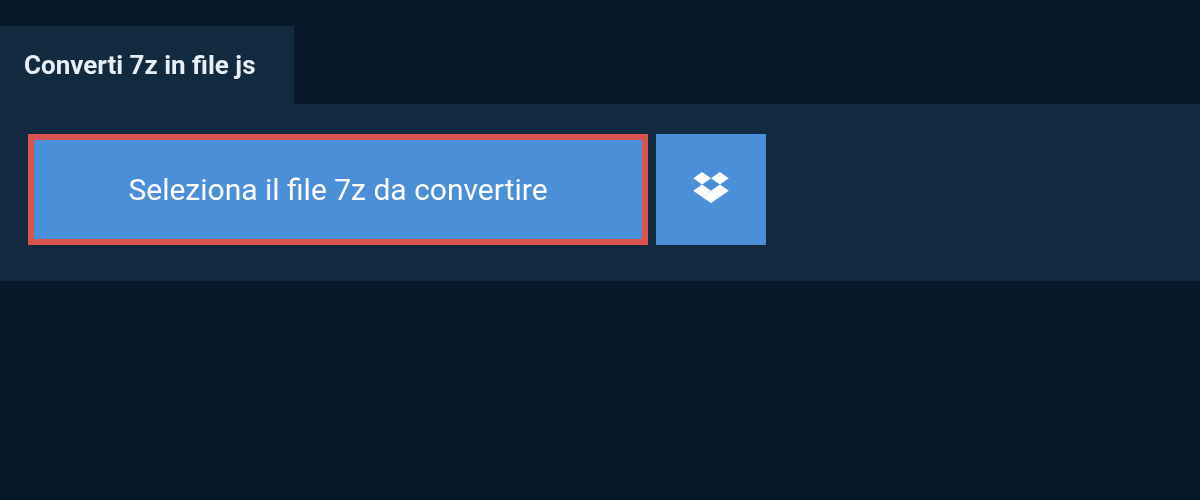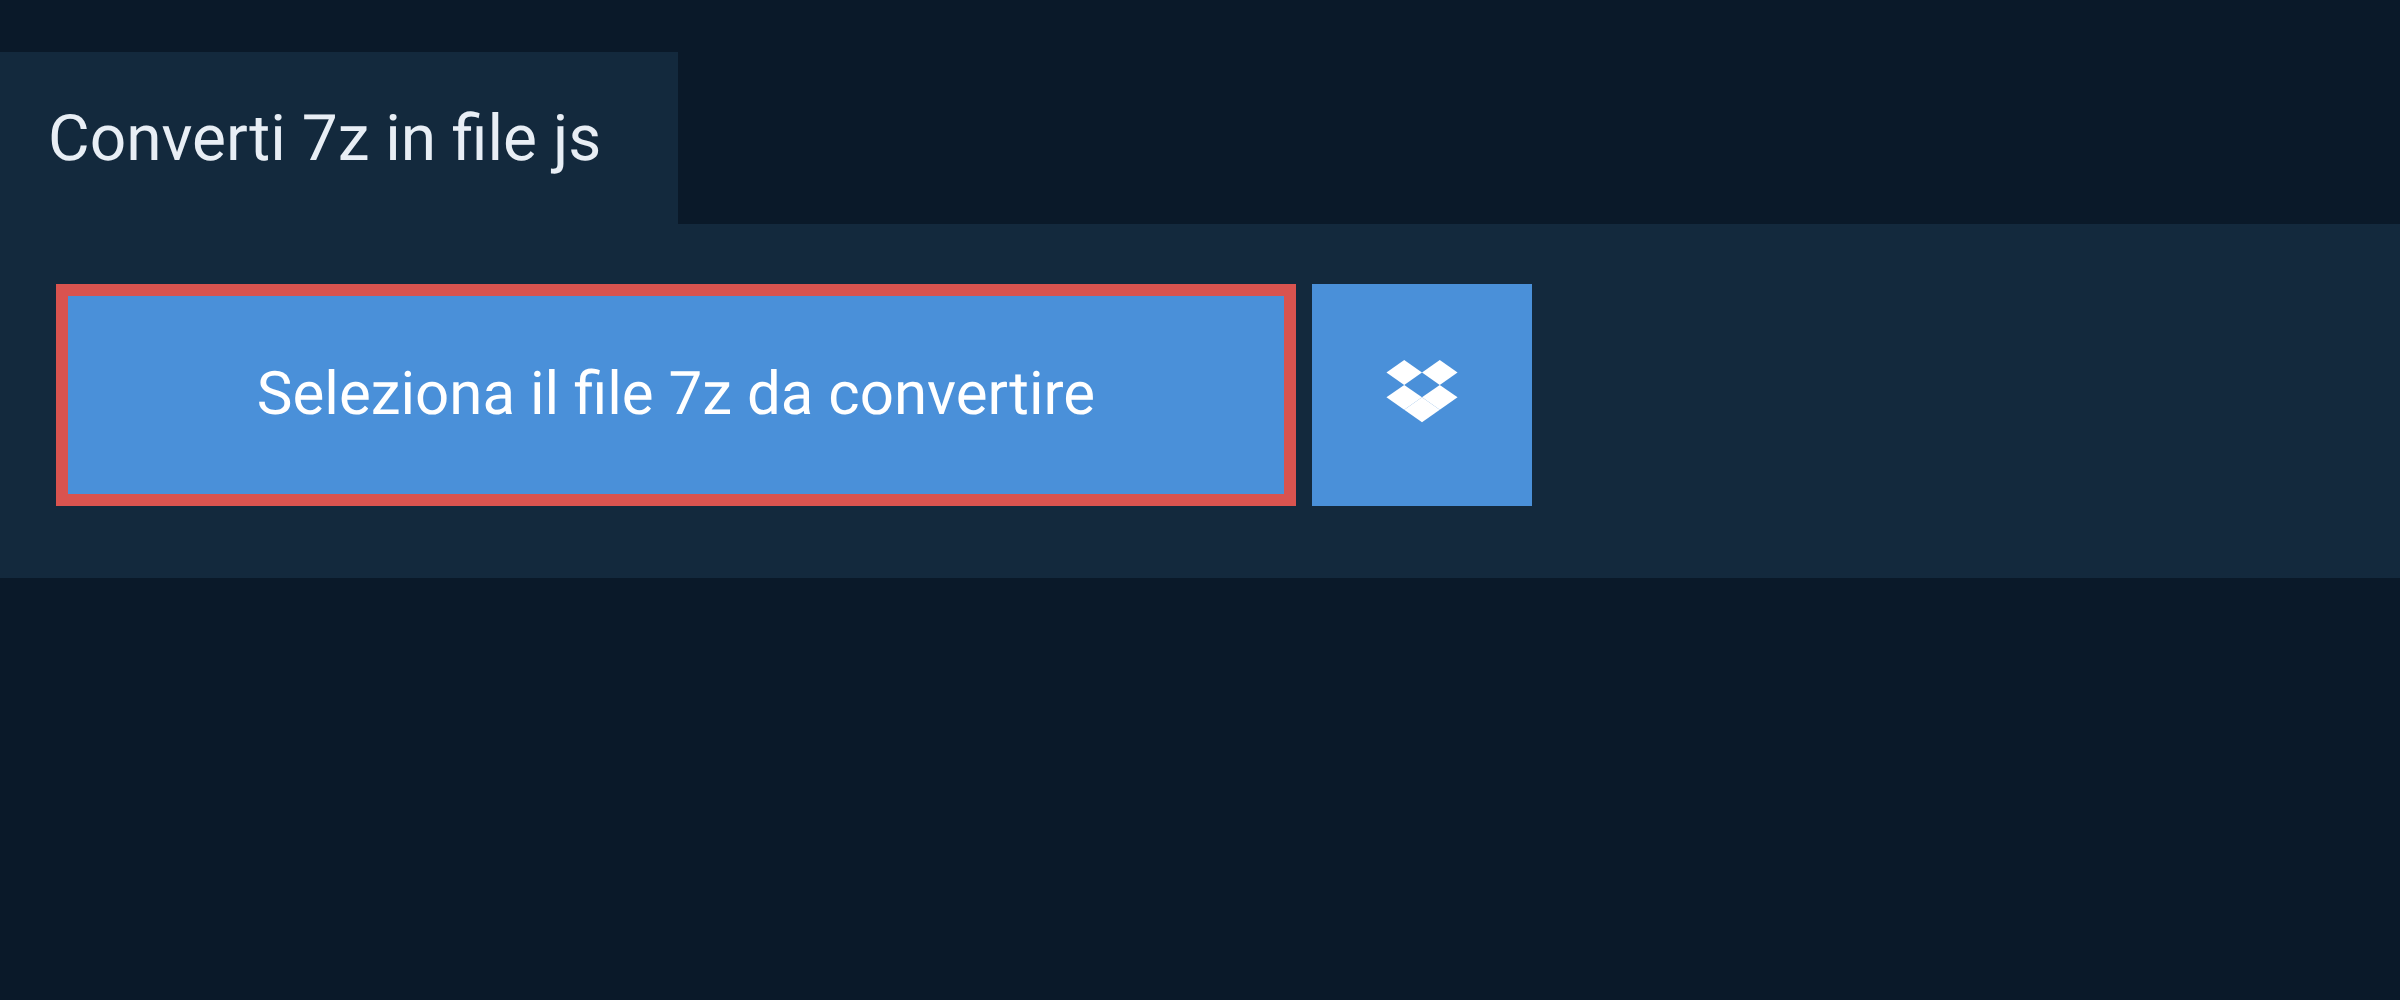--- a/index.html
+++ b/index.html
@@ -15,22 +15,22 @@
       overflow: hidden;
     }
     .tab-header {
       background: #13293d;
       display: inline-block;
       padding: 24px 38px 24px 24px;
       margin-top: 26px;
     }
     .tab-title {
       color: #e8eef5;
-      font-size: 32px;
-      font-weight: 400;
+      font-size: 26px;
+      font-weight: 700;
     }
     .panel {
       background: #13293d;
       padding: 30px 28px 36px 28px;
       width: 100%;
     }
     .button-row {
       display: flex;
       gap: 8px;
     }

